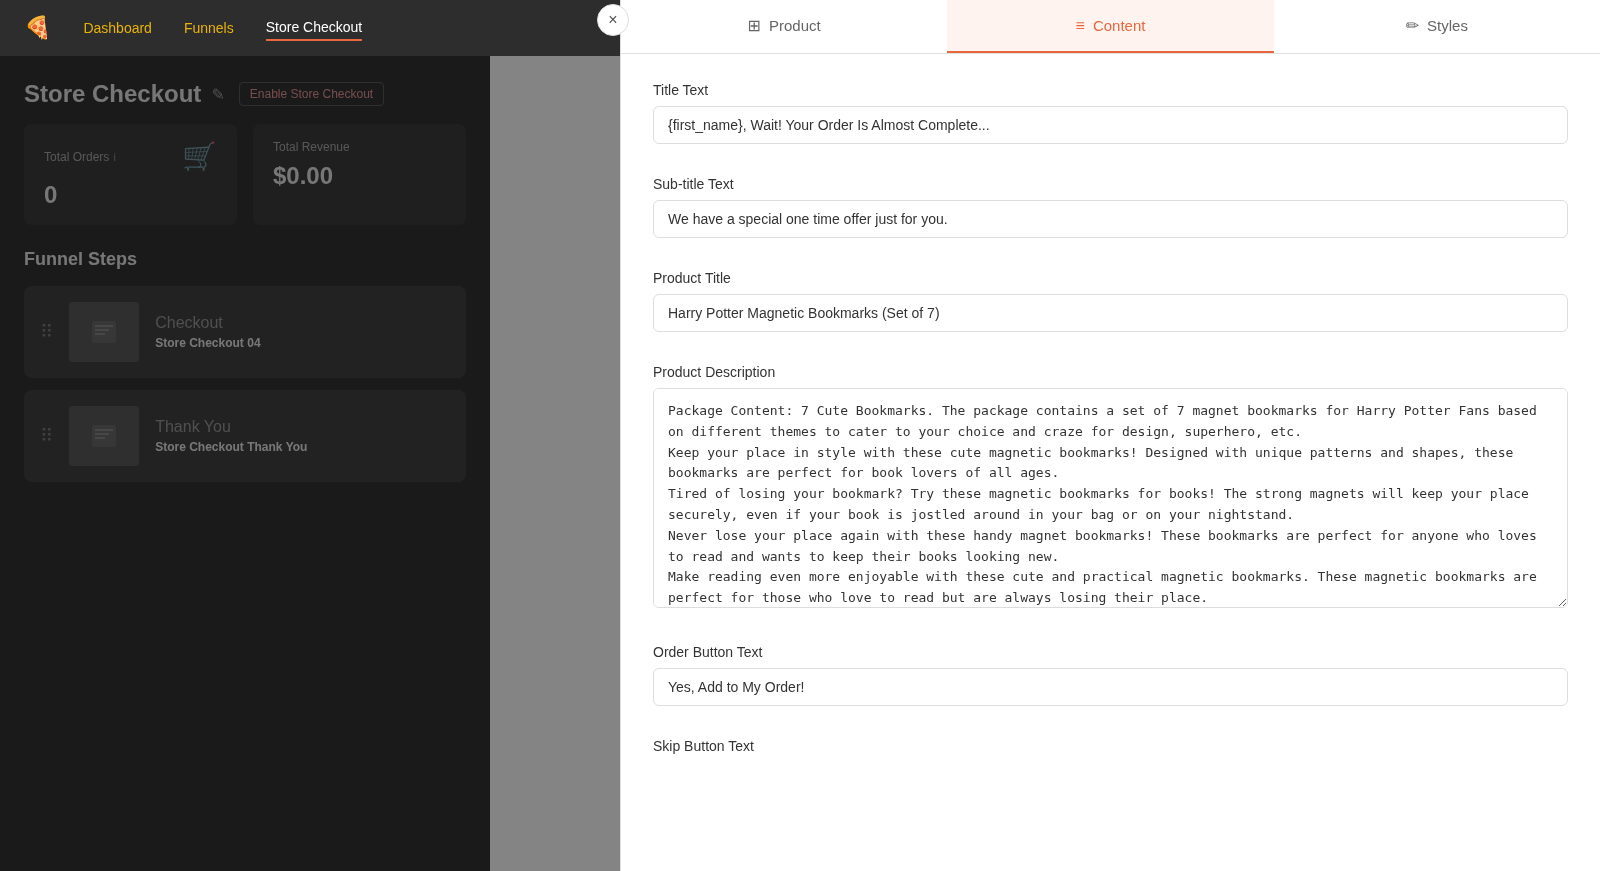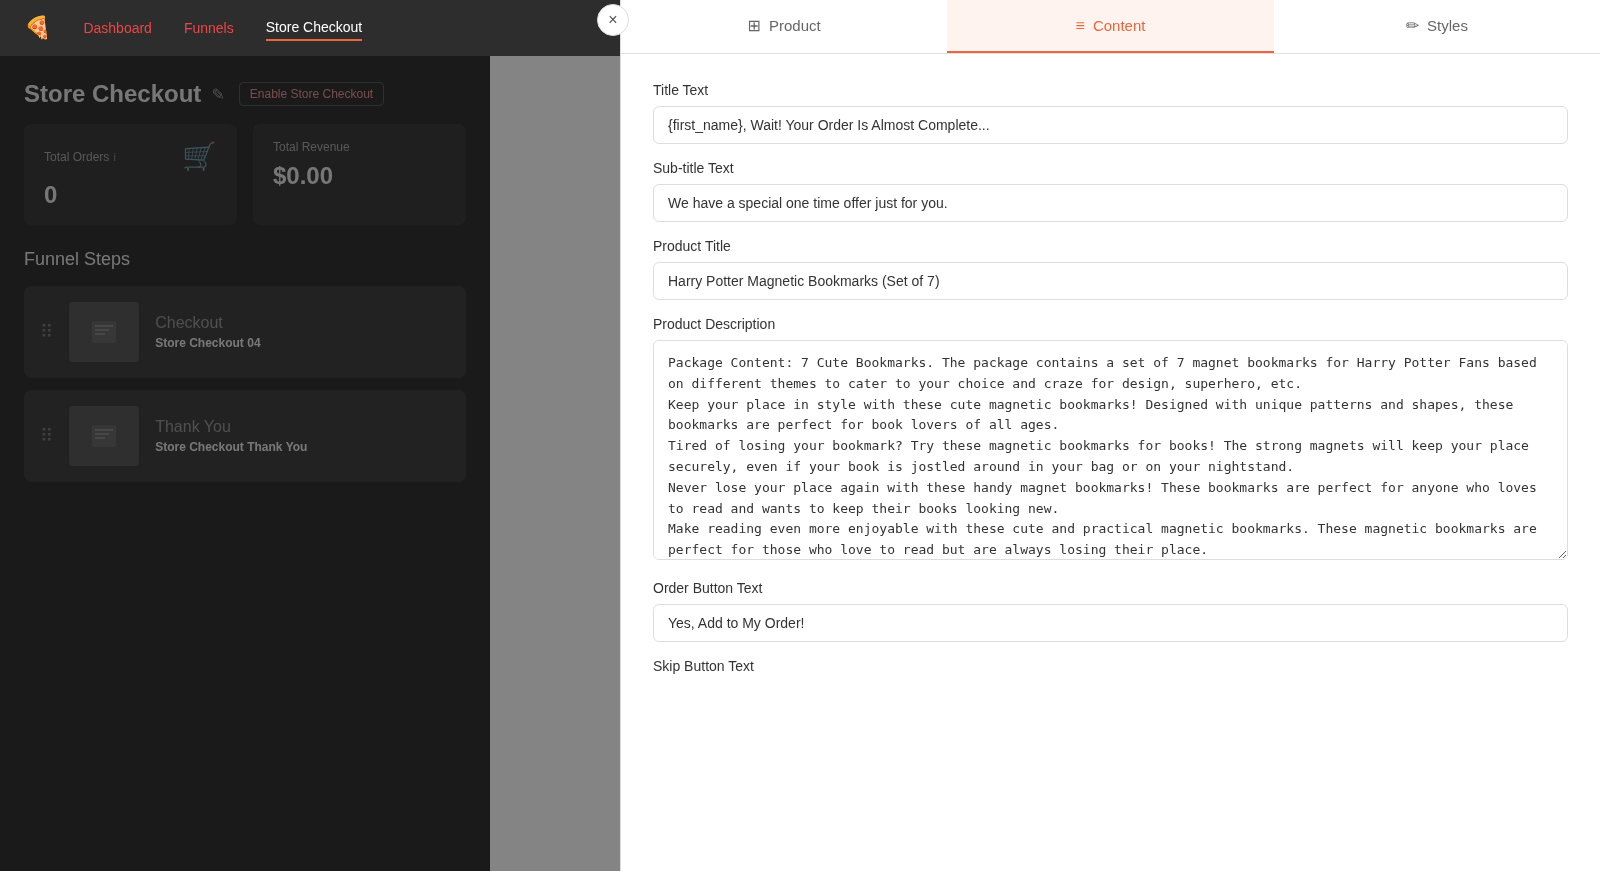--- a/index.html
+++ b/index.html
@@ -16,21 +16,21 @@
       position: fixed;
       top: 0; left: 0; right: 0;
       z-index: 10;
     }
     .nav-logo {
       color: #e8673c;
       font-size: 22px;
       font-weight: bold;
     }
     .nav-item {
-      color: #ef4444;
+      color: #eab308;
       font-size: 14px;
       cursor: pointer;
       padding: 4px 0;
     }
     .nav-item.active {
       color: #fff;
       border-bottom: 2px solid #e8673c;
     }
 
     
@@ -101,21 +101,21 @@
       color: #fff;
     }
     .stat-icon {
       color: #888;
       font-size: 28px;
       float: right;
     }
 
     .funnel-steps-title {
       font-size: 18px;
-      font-weight: 400;
+      font-weight: 700;
       color: #fff;
       margin: 24px 0 16px;
     }
 
     .funnel-step-card {
       background: #4a4a4a;
       border-radius: 8px;
       padding: 16px;
       display: flex;
       align-items: center;
@@ -214,21 +214,21 @@
       font-size: 16px;
     }
 
     
     .form-content {
       flex: 1;
       overflow-y: auto;
       padding: 28px 32px;
     }
     .form-group {
-      margin-bottom: 16px;
+      margin-bottom: 32px;
     }
     .form-label {
       font-size: 14px;
       font-weight: 500;
       color: #333;
       margin-bottom: 8px;
       display: block;
     }
     .form-input {
       width: 100%;

